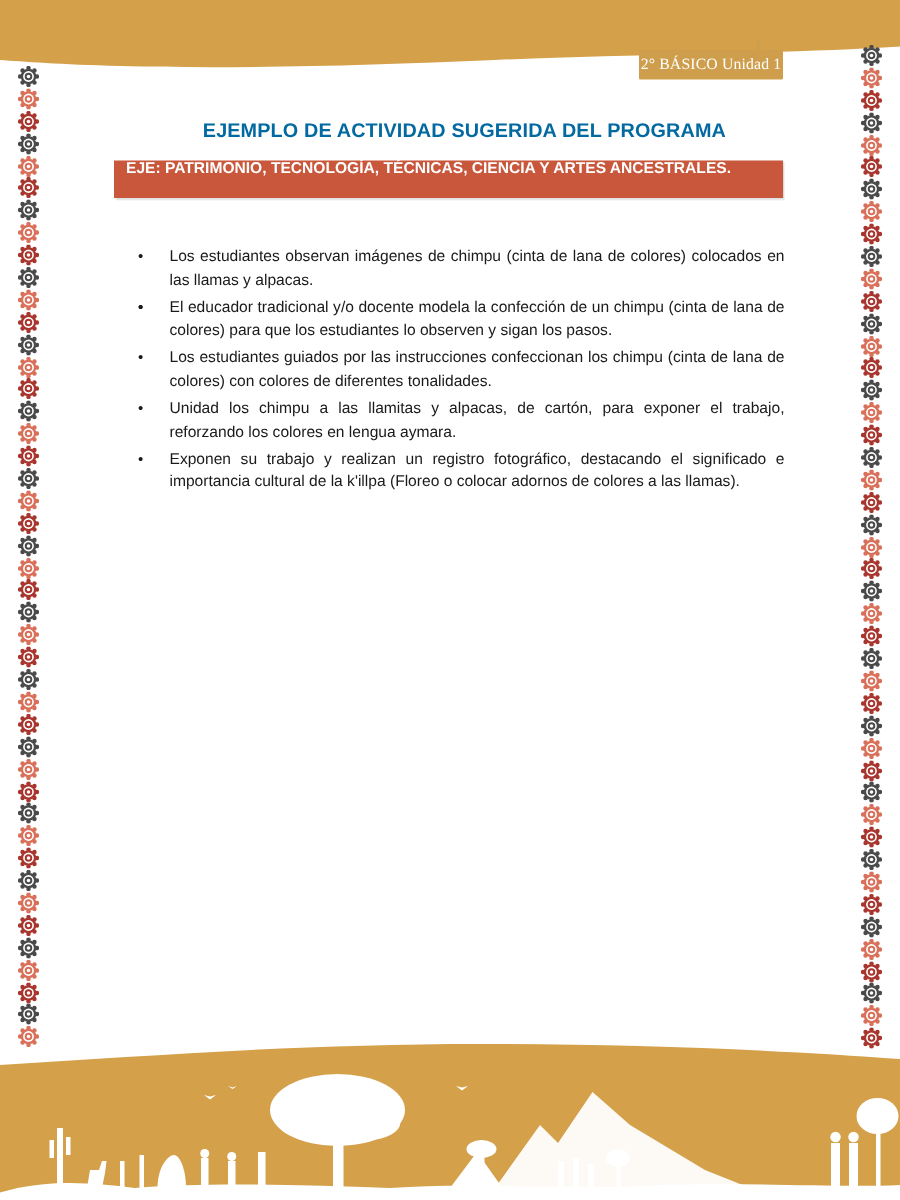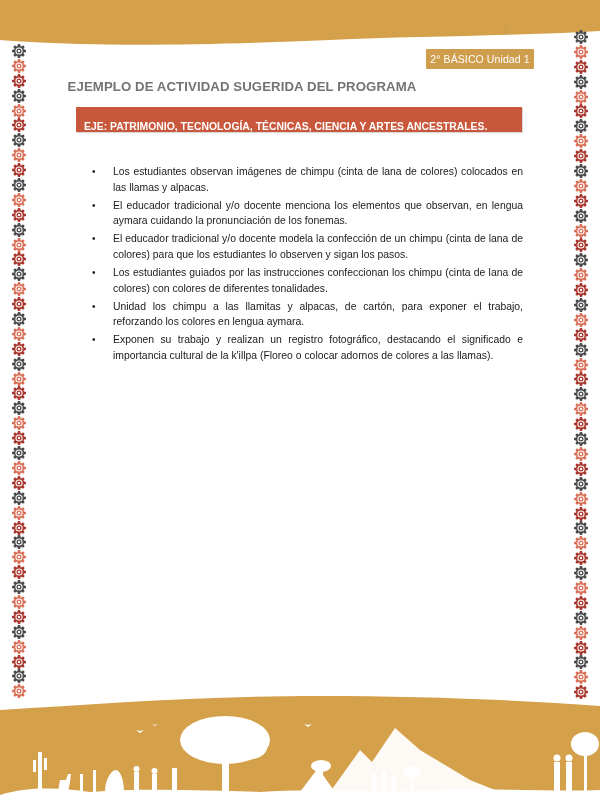--- a/index.html
+++ b/index.html
@@ -8,42 +8,42 @@
       background: #ffffff;
       font-family: "Liberation Sans", "DejaVu Sans", sans-serif;
       color: #1a1a1a;
     }
     .band { position: absolute; left: 0; width: 600px; }
     .band svg { display: block; }
     #top-band { top: 0; height: 60px; }
     #bottom-band { top: 690px; height: 110px; }
 
     .unit-badge {
-      position: absolute; left: 426px; top: 49px; width: 108px; height: 20px;
+      position: absolute; left: 426px; top: 33px; width: 96px; height: 20px;
       background: #cf9e4c; color: #fff; font-size: 10.5px;
       display: flex; align-items: center; justify-content: center;
-      border-radius: 1px; letter-spacing: 0.1px;
+      border-radius: 1px; letter-spacing: 0.1px; font-family: Liberation Serif, serif;
     }
     .badge-stem {
       position: absolute; left: 504px; top: 26px; width: 3px; height: 8px; background: #cf9e4c;
     }
 
     .border-col { position: absolute; width: 16px; display: flex; flex-direction: column; align-items: center; }
     #border-left { left: 11px; top: 44px; }
     #border-right { left: 573px; top: 30px; }
     .orn { width: 14px; height: 14px; margin-bottom: 0.9px; }
 
     .title {
-      position: absolute; left: 0; width: 484px; top: 79px; text-align: center;
-      font-size: 13.2px; font-weight: bold; letter-spacing: 0.1px; color: #737373;
+      position: absolute; left: 0; width: 484px; top: 79px; text-align: right;
+      font-size: 13.2px; font-weight: bold; letter-spacing: 0.1px; color: #0369a1;
     }
     .eje-bar {
       position: absolute; left: 76px; top: 107px; width: 446px; height: 25px;
       background: #c8573b; color: #fff; font-size: 10.4px; font-weight: bold;
-      display: flex; align-items: flex-end; padding-left: 8px; box-sizing: border-box;
+      display: flex; align-items: flex-start; padding-left: 8px; box-sizing: border-box;
       box-shadow: 1px 1px 1px rgba(0,0,0,0.15);
     }
     .content {
       position: absolute; left: 77px; top: 163px; width: 446px; font-size: 10.4px; line-height: 15.6px;
     }
     .activity-label { color: #8fb4dc; }
     .activity-colon { font-weight: bold; }
     .examples-heading { margin-top: 14px; }
     ul.examples { list-style: none; margin: 1px 0 0 0; padding: 0; }
     ul.examples li { position: relative; padding-left: 36px; text-align: justify; margin-bottom: 2.5px; }
@@ -1314,21 +1314,21 @@
 
 <div class="title">EJEMPLO DE ACTIVIDAD SUGERIDA DEL PROGRAMA</div>
 
 <div class="eje-bar">
   <span>EJE: PATRIMONIO, TECNOLOGÍA, TÉCNICAS, CIENCIA Y ARTES ANCESTRALES.</span>
 </div>
 
 <div class="content">
   <ul class="examples">
     <li><span class="bullet">•</span><span>Los estudiantes observan imágenes de </span><b>chimpu</b><span> (cinta de lana de colores) colocados en las llamas y alpacas.</span></li>
-    <li><span class="bullet">•</span><span>El educador tradicional y/o docente menciona los elementos que observan, en lengua aymara cuidando la pronunciación de los fonemas.</span><b></b><span></span></li>
+    <li><span class="bullet">•</span><b></b><span></span></li>
     <li><span class="bullet">•</span><span>El educador tradicional y/o docente modela la confección de un </span><b>chimpu</b><span> (cinta de lana de colores) para que los estudiantes lo observen y sigan los pasos.</span></li>
     <li><span class="bullet">•</span><span>Los estudiantes guiados por las instrucciones confeccionan los </span><b>chimpu</b><span> (cinta de lana de colores) con colores de diferentes tonalidades.</span></li>
     <li><span class="bullet">•</span><span>Unidad los </span><b>chimpu</b><span> a las llamitas y alpacas, de cartón, para exponer el trabajo, reforzando los colores en lengua aymara.</span></li>
     <li><span class="bullet">•</span><span>Exponen su trabajo y realizan un registro fotográfico, destacando el significado e importancia cultural de la </span><b>k'illpa</b><span> (Floreo o colocar adornos de colores a las llamas).</span></li>
   </ul>
 </div>
 
 <div id="bottom-band" class="band">
   <svg width="600" height="110" viewBox="0 0 600 110">
     <path d="M0,20 C100,14 200,6 320,6 C420,6 520,10 600,16 L600,110 L0,110 Z" fill="#D4A04A"></path>

